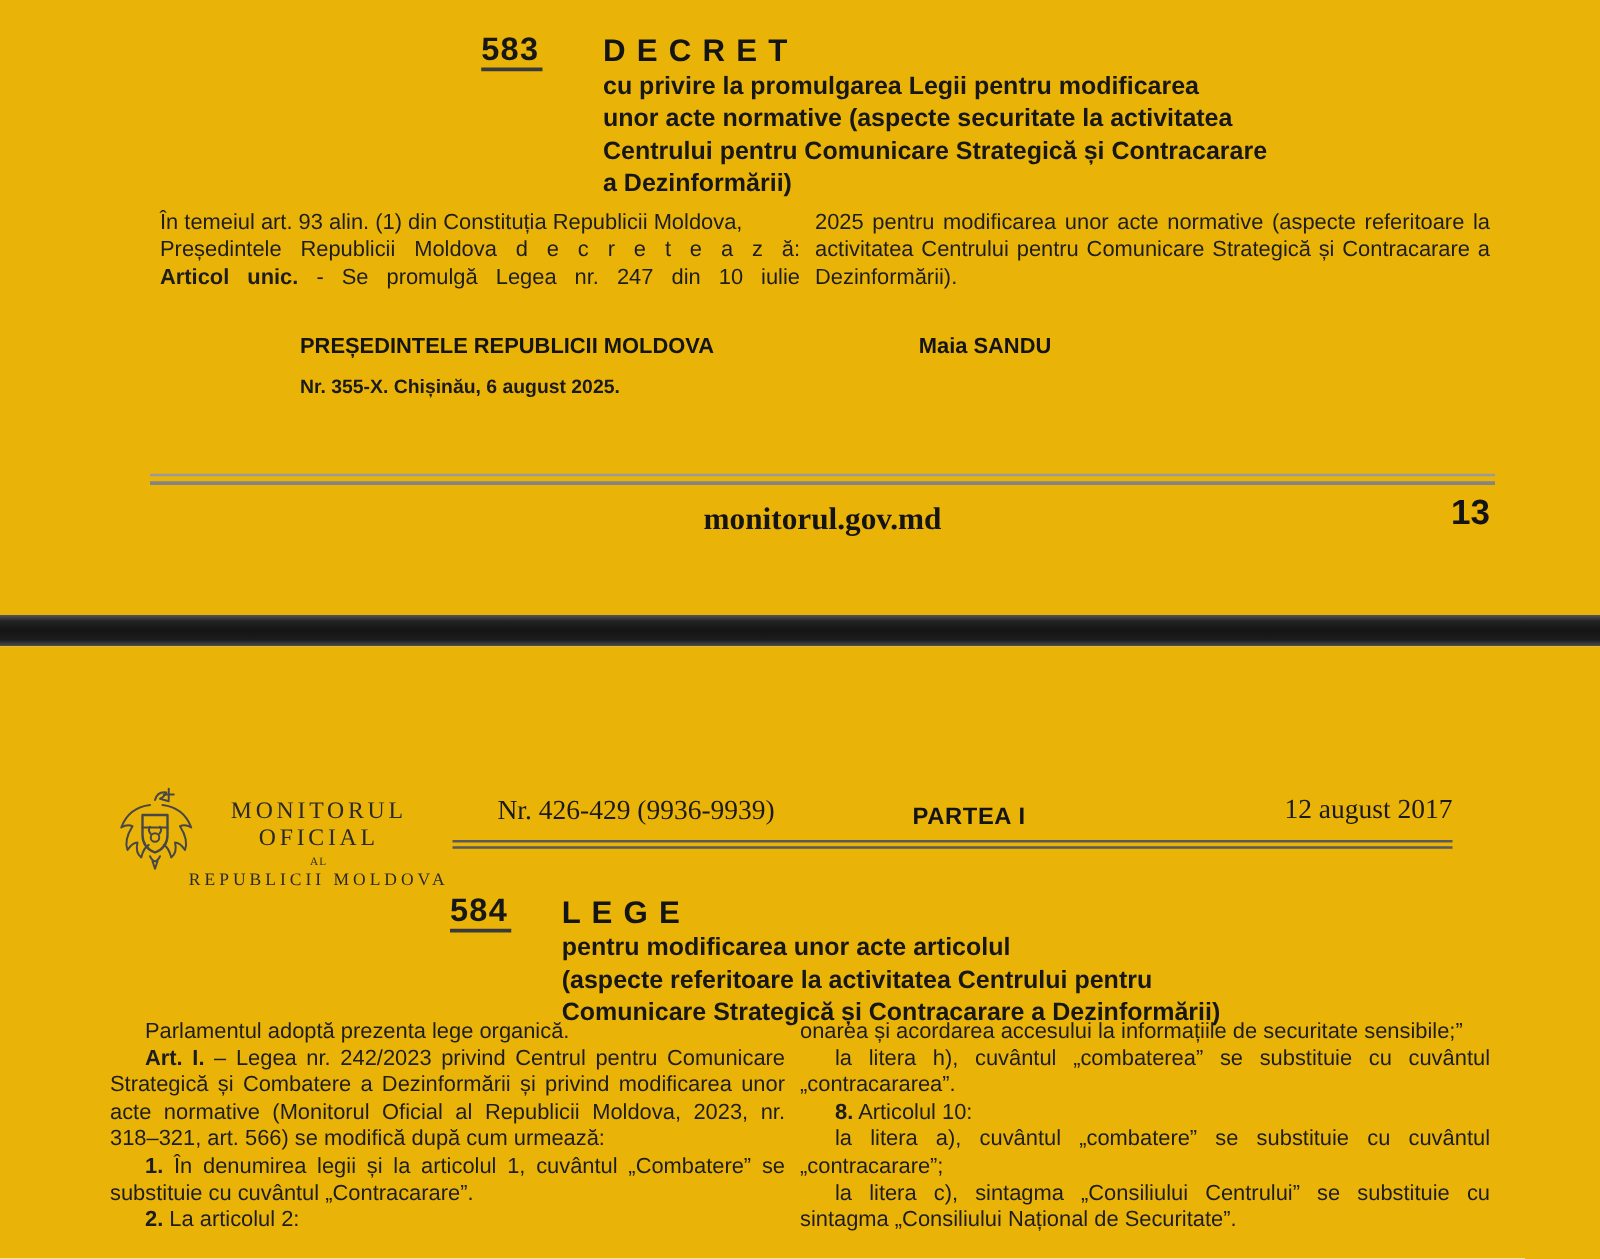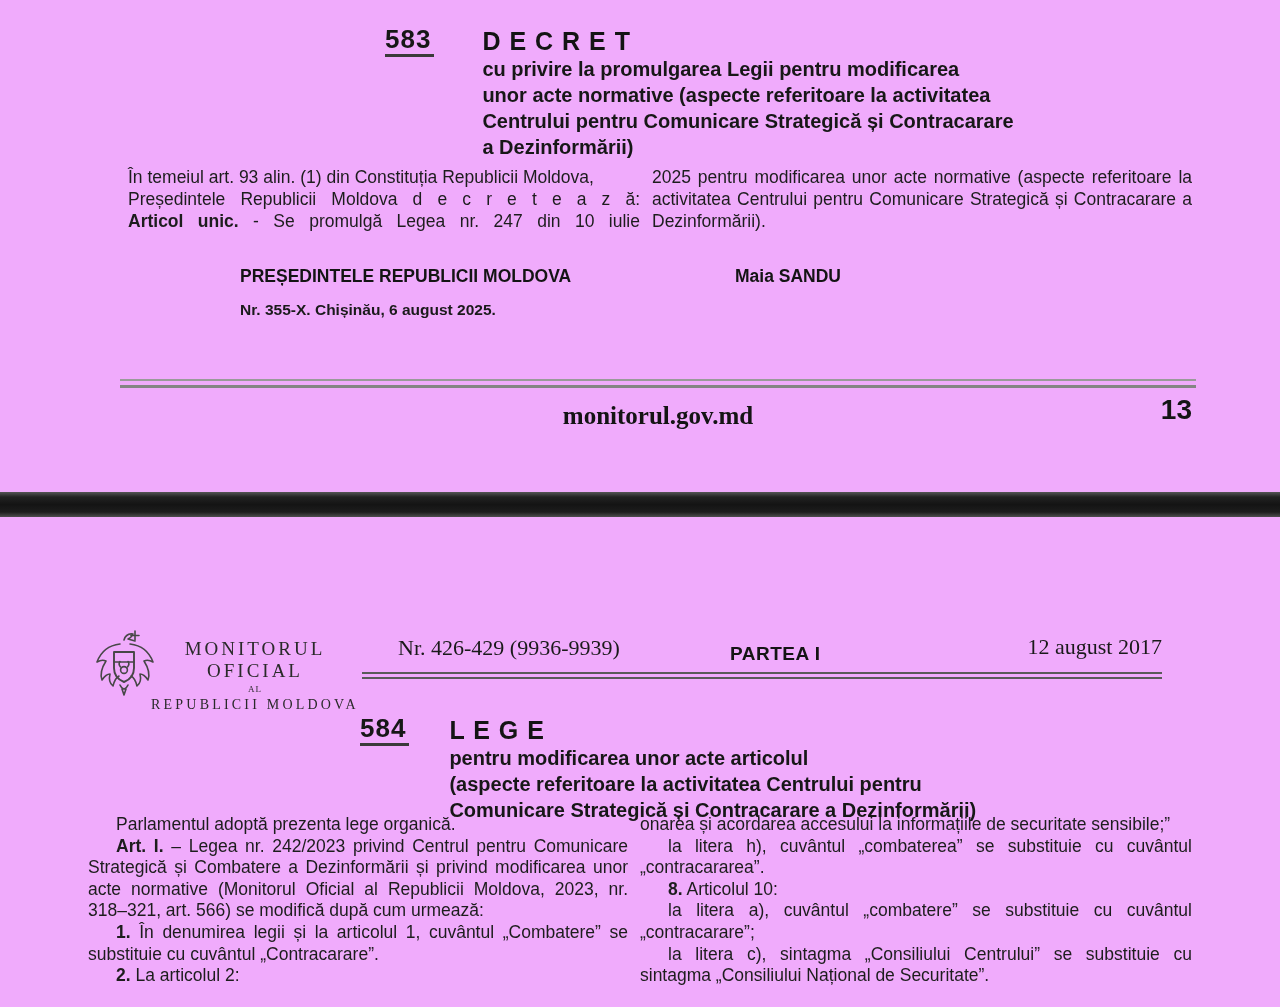--- a/index.html
+++ b/index.html
@@ -2,21 +2,21 @@
 <html><head>
 <meta charset="utf-8">
 <style>
   html,body { margin:0; padding:0; background:#ffffff; }
   .canvas {
     position:relative; width:1280px; height:1007px; overflow:hidden;
     background:#ffffff; color:#1d1d1d;
     font-family:"Liberation Sans", sans-serif;
     -webkit-font-smoothing:antialiased;
   }
-  .page { position:absolute; left:0; width:1280px; background:#f0abfc; }
+  .page { position:absolute; left:0; width:1280px; background:#eab308; }
   .page1 { top:0; height:492px; }
   .page2 { top:517px; height:490px; overflow:hidden; }
   .abs { position:absolute; }
 
   
   .sep-bar {
     position:absolute; left:0; top:492px; width:1280px; height:25px;
     background:linear-gradient(180deg,#565656 0%,#222222 20%,#141414 50%,#1d1d1d 80%,#4e4e4e 100%);
   }
 
@@ -76,21 +76,21 @@
 
 <div class="canvas">
 
   <section class="page page1">
 
     <div class="doc-head p1-head">
       <div class="doc-num">583</div>
       <div class="doc-titles">
         <div class="doc-type">D E C R E T</div>
         <div class="doc-title-line">cu privire la promulgarea Legii pentru modificarea</div>
-        <div class="doc-title-line">unor acte normative (aspecte referitoare la activitatea</div>
+        <div class="doc-title-line">unor acte normative (aspecte securitate la activitatea</div>
         <div class="doc-title-line">Centrului pentru Comunicare Strategică și Contracarare</div>
         <div class="doc-title-line">a Dezinformării)</div>
       </div>
     </div>
 
     <div class="cols p1-cols">
       <div class="col">
         <p><span>În temeiul art. 93 alin. (1) din Constituția Republicii Moldova,</span></p>
         <p class="force"><span>Președintele Republicii Moldova d e c r e t e a z ă:</span></p>
         <p class="force"><b>Articol unic.</b><span> - Se promulgă Legea nr. 247 din 10 iulie</span></p>

